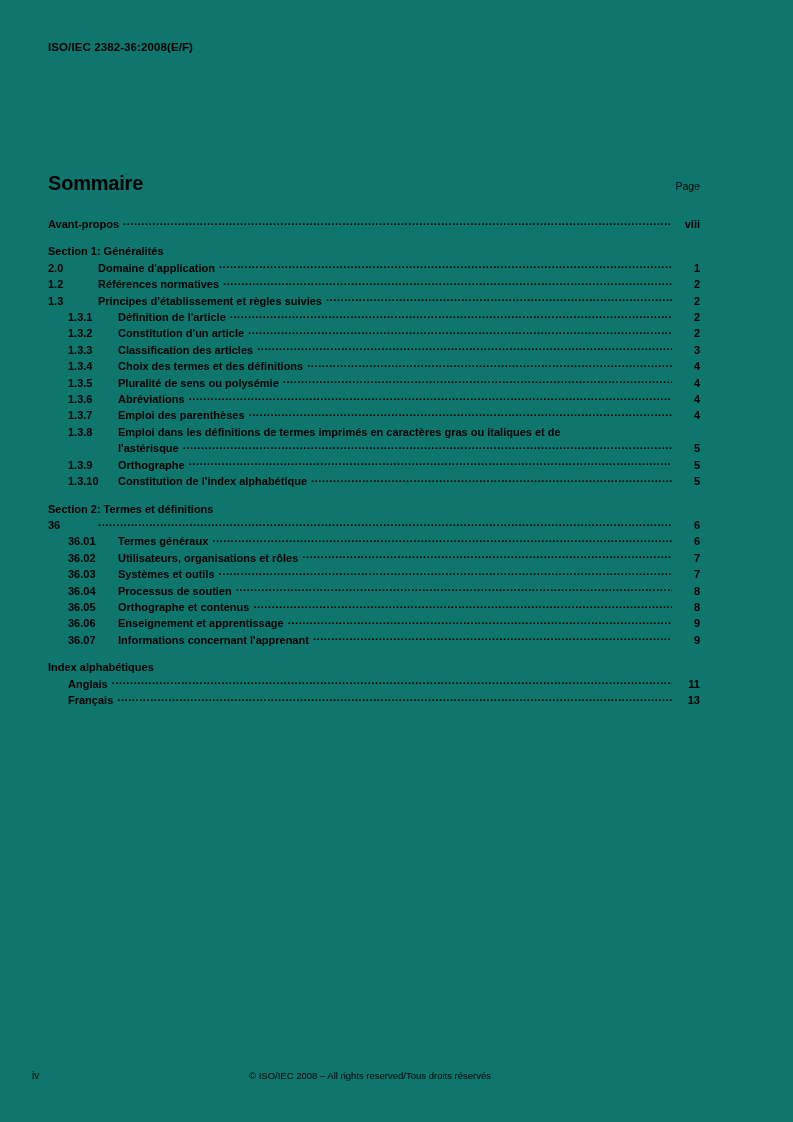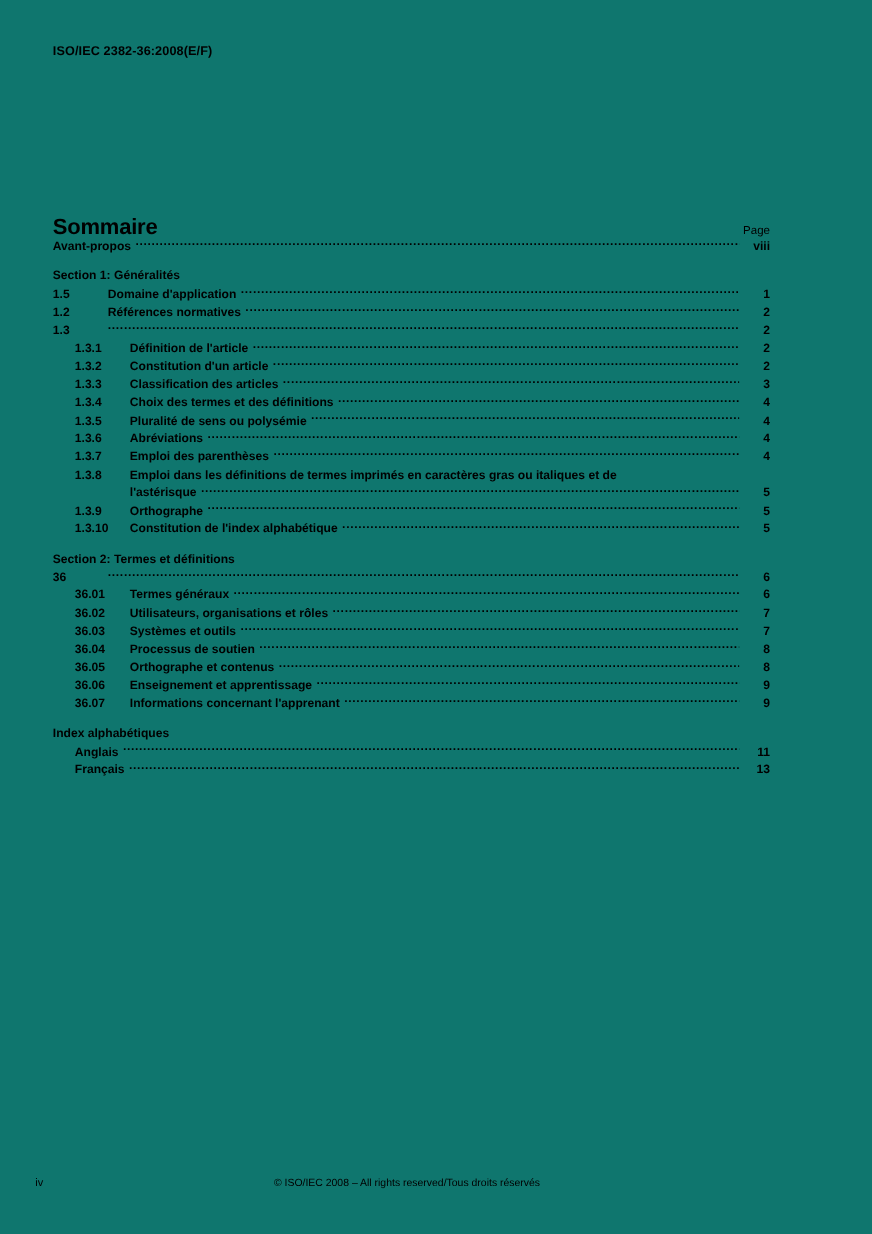--- a/index.html
+++ b/index.html
@@ -27,21 +27,20 @@
   }
 
   .title-row {
     position: absolute;
     left: 48px;
     top: 172px;
     width: 652px;
     display: flex;
     align-items: baseline;
     justify-content: space-between;
-    margin-top: 24px;
   }
   .sommaire-title {
     font-size: 20px;
     font-weight: bold;
     letter-spacing: -0.2px;
   }
   .page-label {
     font-size: 10.5px;
     font-weight: normal;
   }
@@ -169,33 +168,34 @@
         <span class="num"></span>
         <span class="label">Avant-propos</span>
         <span class="leader"></span>
         <span class="pageno">viii</span>
       </div>
       <div class="toc-entry lvl0 spaced plain">
         <span class="num"></span>
         <span class="label">Section 1: Généralités</span>
       </div>
       <div class="toc-entry lvl1">
-        <span class="num">1.5</span>
+        <span class="num">2.0</span>
         <span class="label">Domaine d'application</span>
         <span class="leader"></span>
         <span class="pageno">1</span>
       </div>
       <div class="toc-entry lvl1">
         <span class="num">1.2</span>
         <span class="label">Références normatives</span>
         <span class="leader"></span>
         <span class="pageno">2</span>
       </div>
       <div class="toc-entry lvl1">
         <span class="num">1.3</span>
+        <span class="label">Principes d'établissement et règles suivies</span>
         <span class="leader"></span>
         <span class="pageno">2</span>
       </div>
       <div class="toc-entry lvl2">
         <span class="num">1.3.1</span>
         <span class="label">Définition de l'article</span>
         <span class="leader"></span>
         <span class="pageno">2</span>
       </div>
       <div class="toc-entry lvl2">

